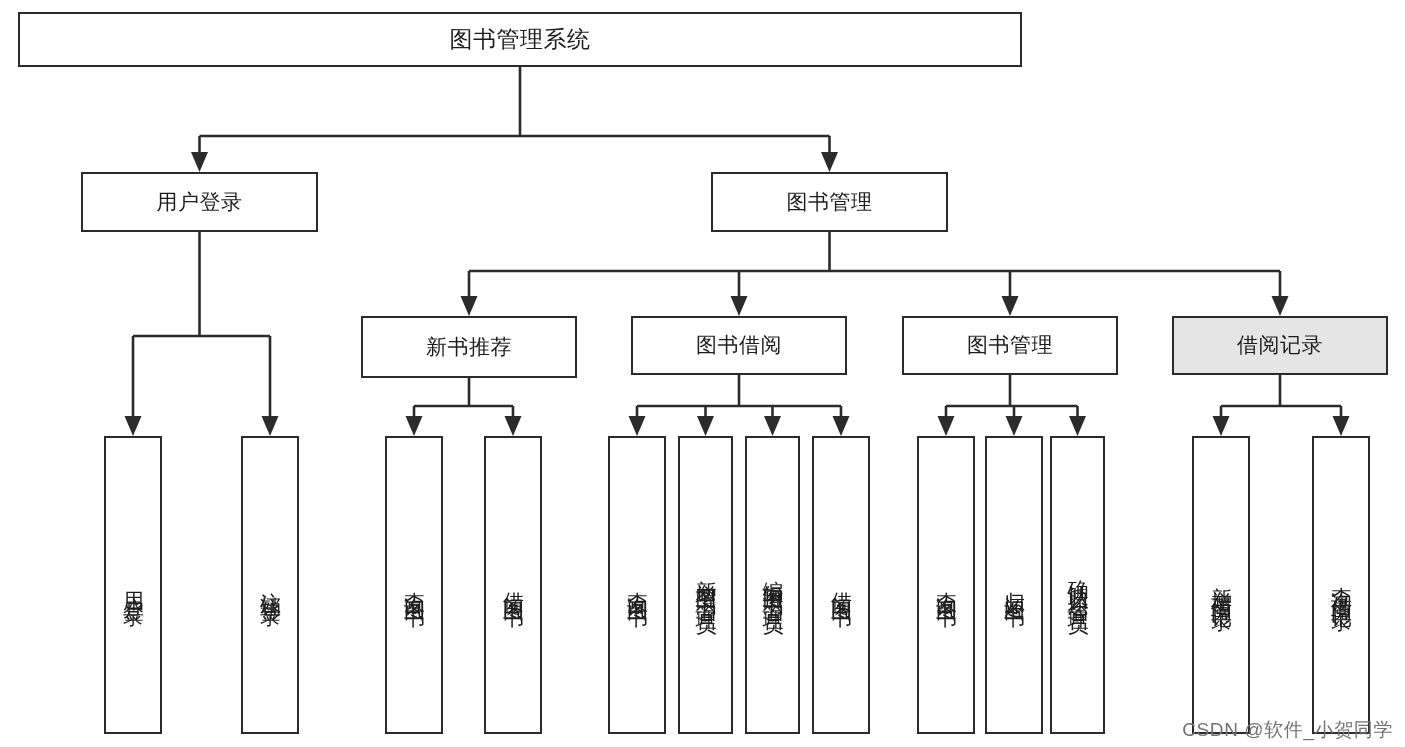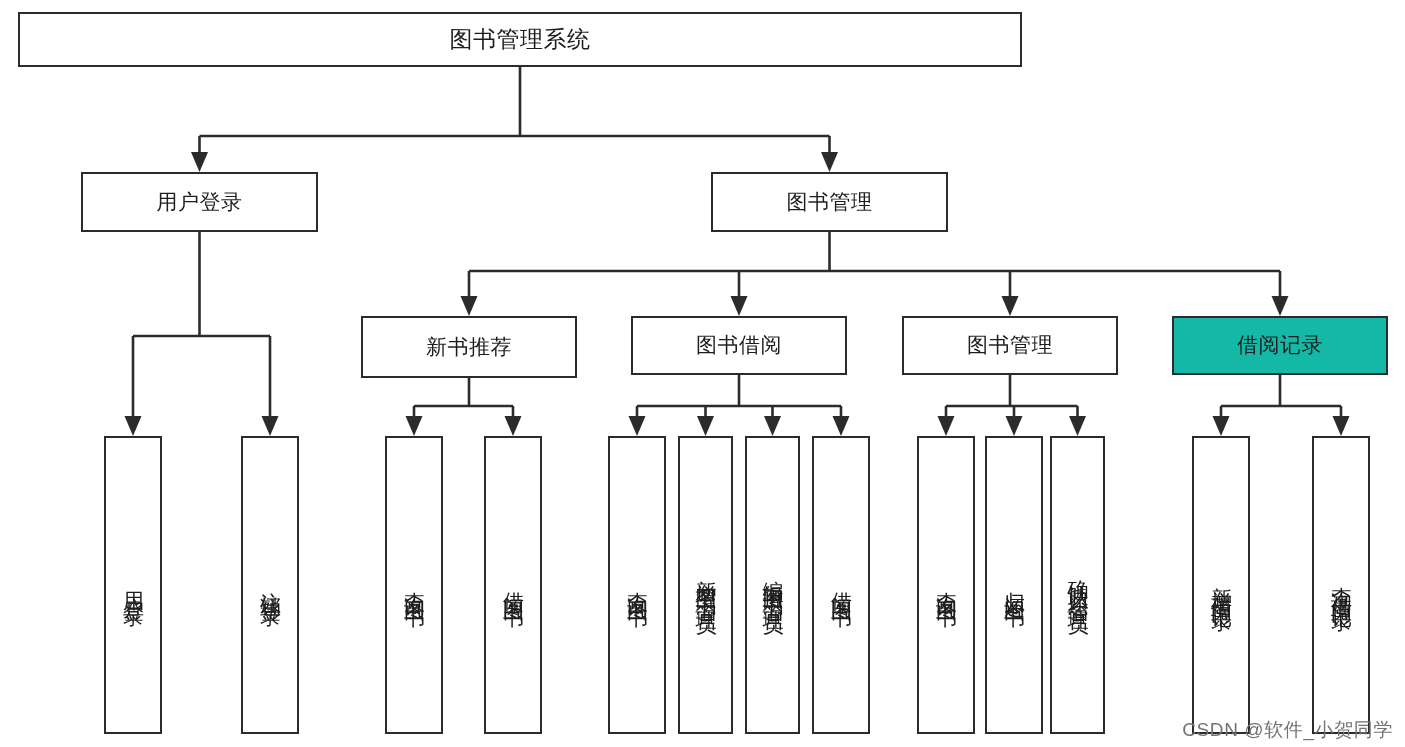--- a/index.html
+++ b/index.html
@@ -134,21 +134,21 @@
       </div>
       <div class="node-box" style="left: 361px; top: 316px; width: 216px; height: 62px; border-color: rgb(43, 43, 43); background: rgb(255, 255, 255);">
         <span class="node-label" style="color: rgb(29, 29, 29);">新书推荐</span>
       </div>
       <div class="node-box" style="left: 631px; top: 316px; width: 216px; height: 59px; border-color: rgb(43, 43, 43); background: rgb(255, 255, 255);">
         <span class="node-label" style="color: rgb(29, 29, 29);">图书借阅</span>
       </div>
       <div class="node-box" style="left: 902px; top: 316px; width: 216px; height: 59px; border-color: rgb(43, 43, 43); background: rgb(255, 255, 255);">
         <span class="node-label" style="color: rgb(29, 29, 29);">图书管理</span>
       </div>
-      <div class="node-box" style="left: 1172px; top: 316px; width: 216px; height: 59px; border-color: rgb(43, 43, 43); background: #14b8a6;">
+      <div class="node-box" style="left: 1172px; top: 316px; width: 216px; height: 59px; border-color: rgb(43, 43, 43); background: #e5e5e5;">
         <span class="node-label" style="color: rgb(29, 29, 29);">借阅记录</span>
       </div>
       <div class="node-box vertical" style="left: 104px; top: 436px; width: 58px; height: 298px; border-color: rgb(43, 43, 43); background: rgb(255, 255, 255);">
         <span class="node-label" style="color: rgb(29, 29, 29);">用户登录</span>
       </div>
       <div class="node-box vertical" style="left: 241px; top: 436px; width: 58px; height: 298px; border-color: rgb(43, 43, 43); background: rgb(255, 255, 255);">
         <span class="node-label" style="color: rgb(29, 29, 29);">注销登录</span>
       </div>
       <div class="node-box vertical" style="left: 385px; top: 436px; width: 58px; height: 298px; border-color: rgb(43, 43, 43); background: rgb(255, 255, 255);">
         <span class="node-label" style="color: rgb(29, 29, 29);">查询图书</span>

